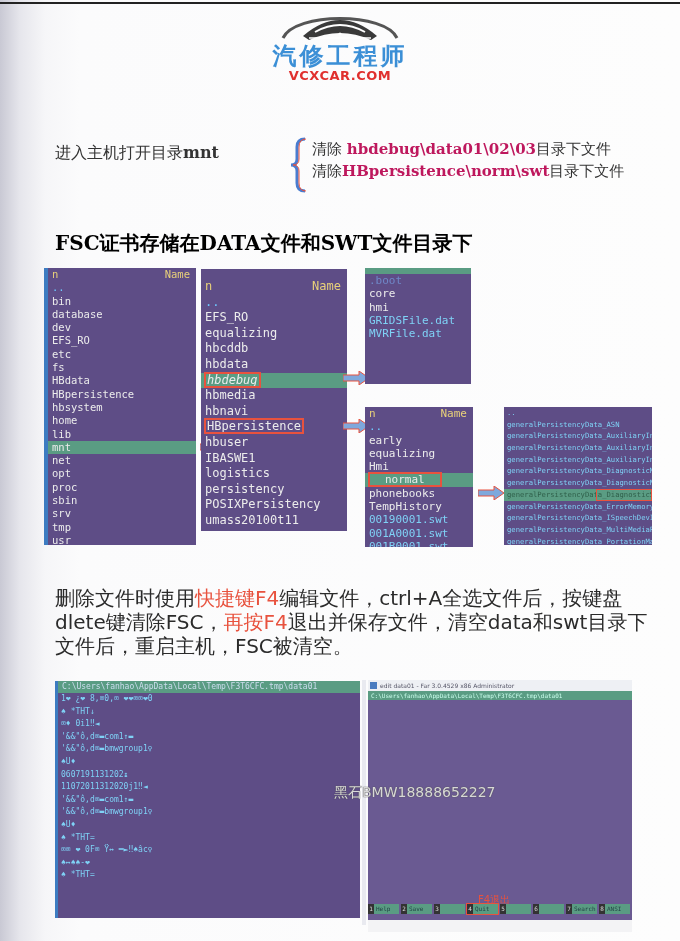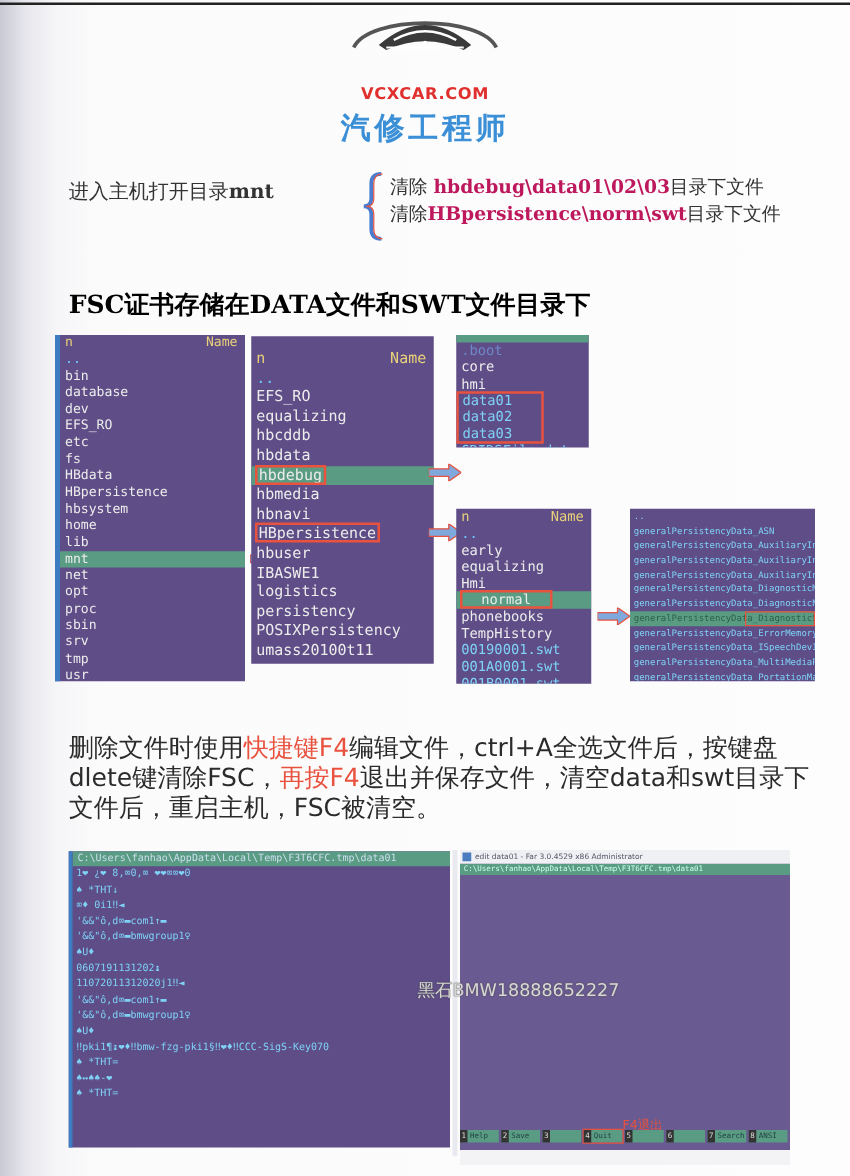--- a/index.html
+++ b/index.html
@@ -9,21 +9,21 @@
     background: linear-gradient(90deg, #c9c9d4 0px, #e6e6ec 20px, #f6f6f8 45px, #fbfbfc 80px, #fdfdfd 100%);
     font-family: "DejaVu Serif", serif;
     color: #333;
   }
   .topline { position: absolute; left: 0; top: 2px; width: 680px; height: 2px; background: #222; }
 
   
   .logo { position: absolute; left: 225px; top: 4px; width: 230px; height: 80px; text-align: center; }
   .logo svg { display: block; margin: 0 auto; }
   .logo-cn { position: absolute; left: 0; top: 36px; width: 230px; text-align: center;
-    font-family: "DejaVu Sans", sans-serif; font-size: 24px; letter-spacing: 3px; color: #3b8fd6; font-weight: bold; margin-top: 46px; }
+    font-family: "DejaVu Sans", sans-serif; font-size: 24px; letter-spacing: 3px; color: #3b8fd6; font-weight: bold; }
   .logo-en { position: absolute; left: 0; top: 64px; width: 230px; text-align: center;
     font-family: "DejaVu Sans", sans-serif; font-size: 13px; color: #e0302e; font-weight: bold; letter-spacing: 0.5px; }
 
   
   .h1 { position: absolute; left: 55px; top: 143px; font-size: 16px; color: #333; font-family: "DejaVu Sans", sans-serif; }
   .h1 b { font-family: "DejaVu Serif", serif; font-weight: bold; }
   .brace { position: absolute; left: 287px; top: 137px; width: 22px; height: 56px; }
   .sub { position: absolute; left: 312px; font-size: 15px; color: #333; font-family: "DejaVu Sans", sans-serif; white-space: nowrap; }
   .sub .r { color: #be185d; font-family: "DejaVu Serif", serif; font-weight: bold; }
   .sub1 { top: 140px; }
@@ -41,21 +41,21 @@
   .panel .up { color: #6ec8ff; }
   .panel .sel { background: #5a9c83; }
   .panel .cy { color: #7fd2f6; }
   .panel .box { outline: 2px solid #e8523e; outline-offset: -1px; }
 
   #p1 { left: 44px; top: 268px; width: 152px; height: 277px; border-left: 4px solid #3d7cc1; }
   #p1 .row { height: 13.3px; }
   #p2 { left: 201px; top: 269px; width: 146px; height: 262px; font-size: 12px; }
   #p2 .row { height: 15.6px; line-height: 15.6px; }
   #p2 .hdr { margin-top: 10px; }
-  #p3 { left: 365px; top: 268px; width: 106px; height: 90px; font-size: 11px; }
+  #p3 { left: 365px; top: 268px; width: 106px; height: 116px; font-size: 11px; }
   #p3 .row { height: 13.3px; line-height: 13.3px; }
   #p4 { left: 365px; top: 407px; width: 108px; height: 140px; font-size: 11px; }
   #p4 .row { height: 13.3px; line-height: 13.3px; }
   #p5 { left: 504px; top: 407px; width: 148px; height: 138px; font-size: 7.2px; color: #7fd2f6; }
   #p5 .row { height: 11.7px; line-height: 11.7px; padding-left: 3px; }
 
   
   .arrow { position: absolute; width: 26px; height: 14px; }
 
   
@@ -69,21 +69,21 @@
   #s1 .title { height: 12px; line-height: 12px; background: #5a9c83; color: #cde; font-size: 8px; padding-left: 4px; white-space: nowrap; overflow: hidden; }
   #s1 .ln { height: 12.6px; line-height: 12.6px; color: #7fd2f6; font-size: 8px; padding-left: 3px; white-space: nowrap; }
   #s2 { left: 368px; top: 680px; width: 264px; height: 240px; background: #6a5a92; }
   #s2 .wtitle { height: 11px; line-height: 11px; background: #eef0f4; color: #556; font-size: 6px; padding-left: 12px; font-family: "DejaVu Sans", sans-serif; position: relative; }
   #s2 .wtitle::before { content: ""; position: absolute; left: 2px; top: 2px; width: 7px; height: 7px; background: #4a7cc0; }
   #s2 .path { height: 9px; line-height: 9px; background: #5a9c83; color: #cfe; font-size: 6px; padding-left: 3px; white-space: nowrap; }
   #s2 .fbar { position: absolute; left: 0; bottom: 6px; width: 264px; height: 10px; display: flex; }
   #s2 .fkey { flex: 1; background: #5a9c83; font-size: 6px; line-height: 10px; color: #244; position: relative; padding-left: 8px; margin-right: 2px; }
   #s2 .fkey .n { position: absolute; left: 0; top: 0; width: 6px; height: 10px; background: #333; color: #ddd; text-align: center; }
   #s2 .fkey.box { outline: 1.5px solid #e8523e; }
-  .f4note { position: absolute; left: 478px; top: 893px; color: #e8523e; font-size: 10px; font-family: "DejaVu Sans", sans-serif; margin-left: 20px; }
+  .f4note { position: absolute; left: 478px; top: 893px; color: #e8523e; font-size: 10px; font-family: "DejaVu Sans", sans-serif; }
   .bottomstrip { position: absolute; left: 368px; top: 920px; width: 264px; height: 12px; background: #f3f3f5; }
 
   .wm { position: absolute; left: 334px; top: 784px; font-family: "DejaVu Sans", sans-serif; font-size: 14px; color: #d8d8d8;
     letter-spacing: 0px; text-shadow: 0 0 1px #555, 0 0 1px #555; }
   .divider { position: absolute; left: 362px; top: 680px; width: 4px; height: 245px; background: #e9eaf0; }
 </style>
 </head>
 <body>
 
 <div class="topline"></div>
@@ -152,21 +152,21 @@
 <div class="panel" id="p2">
   <div class="row hdr">
       <span>n</span>
       <span>Name</span>
     </div>
   <div class="row up">..</div>
   <div class="row">EFS_RO</div>
   <div class="row">equalizing</div>
   <div class="row">hbcddb</div>
   <div class="row">hbdata</div>
-  <div class="row sel"><span class="box" style="padding:0 2px;">hbdebug</span></div>
+  <div class="row sel"><span class="box" style="padding:0 2px;font-style:italic;">hbdebug</span></div>
   <div class="row">hbmedia</div>
   <div class="row">hbnavi</div>
   <div class="row"><span class="box" style="padding:0 2px;">HBpersistence</span></div>
   <div class="row">hbuser</div>
   <div class="row">IBASWE1</div>
   <div class="row">logistics</div>
   <div class="row">persistency</div>
   <div class="row">POSIXPersistency</div>
   <div class="row">umass20100t11</div>
 </div>
@@ -176,25 +176,20 @@
   </svg>
 <svg class="arrow" style="left:343px; top:419px;" viewBox="0 0 26 14">
     <path d="M0 4 H16 V0 L26 7 L16 14 V10 H0 Z" fill="#7fa8dc" stroke="#e8523e" stroke-width="1"></path>
   </svg>
 
 <div class="panel" id="p3">
   <div class="row sel up" style="height:6px;"></div>
   <div class="row up" style="color:#6f88c8;">.boot</div>
   <div class="row">core</div>
   <div class="row">hmi</div>
-  <div style="outline:2px solid #e8523e; outline-offset:-1px; width:68px; margin-left:1px;">
-    <div class="row cy">data01</div>
-    <div class="row cy">data02</div>
-    <div class="row cy">data03</div>
-  </div>
   <div class="row cy">GRIDSFile.dat</div>
   <div class="row cy">MVRFile.dat</div>
 </div>
 
 <div class="panel" id="p4">
   <div class="row hdr">
       <span>n</span>
       <span>Name</span>
     </div>
   <div class="row up">..</div>
@@ -238,22 +233,22 @@
   <div class="ln">♠       *THT↓</div>
   <div class="ln">⌧♦ 0i1‼◄</div>
   <div class="ln">      '&amp;&amp;"ô,d⌧▬com1↑▬</div>
   <div class="ln">      '&amp;&amp;"ô,d⌧▬bmwgroup1♀</div>
   <div class="ln">♠U♦</div>
   <div class="ln">0607191131202↨</div>
   <div class="ln">11072011312020j1‼◄</div>
   <div class="ln">      '&amp;&amp;"ô,d⌧▬com1↑▬</div>
   <div class="ln">      '&amp;&amp;"ô,d⌧▬bmwgroup1♀</div>
   <div class="ln">♠U♦</div>
-  <div class="ln">‼pki1¶↨❤♦‼bmw-fzg-pki1§‼❤♦‼CCC-SigS-Key070</div>
   <div class="ln">♠       *THT=</div>
+  <div class="ln">⌧⌧ ❤ 0F⌧ Ÿ↔ ═►‼♠âc♀</div>
   <div class="ln">♠↔♠♠-❤</div>
   <div class="ln">♠       *THT=</div>
 
 </div>
 
 <div class="divider"></div>
 
 <div class="scr" id="s2">
   <div class="wtitle">edit data01 - Far 3.0.4529 x86 Administrator</div>
   <div class="path">C:\Users\fanhao\AppData\Local\Temp\F3T6CFC.tmp\data01</div>

